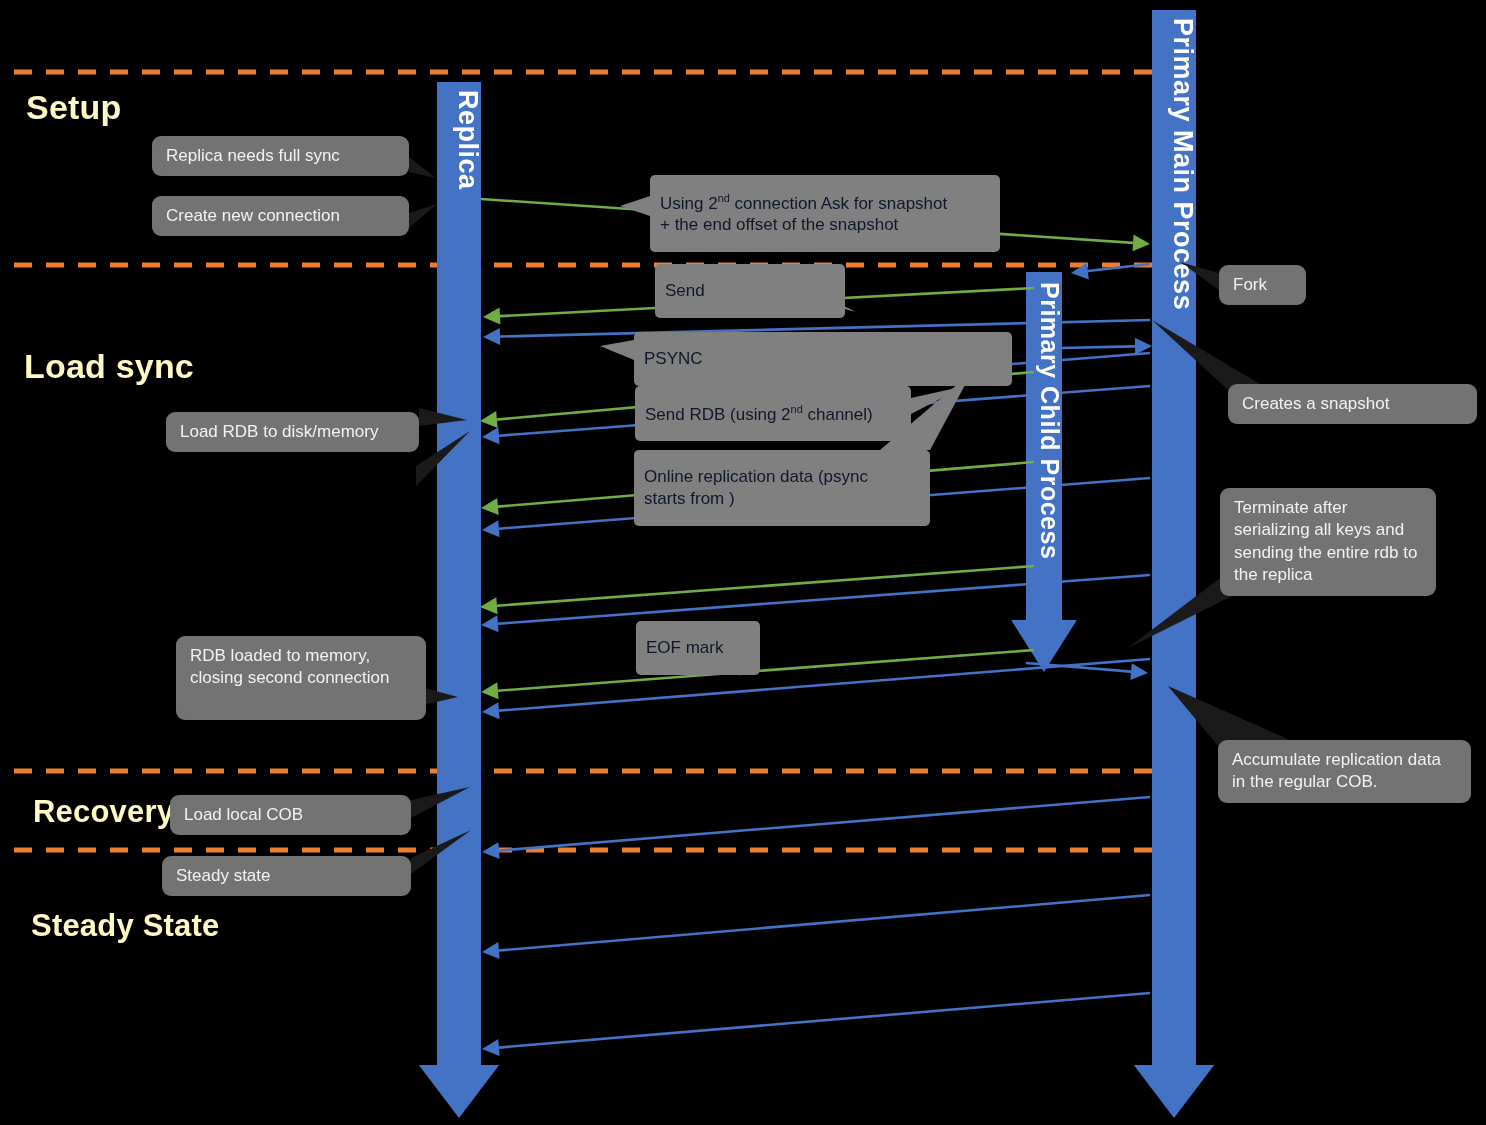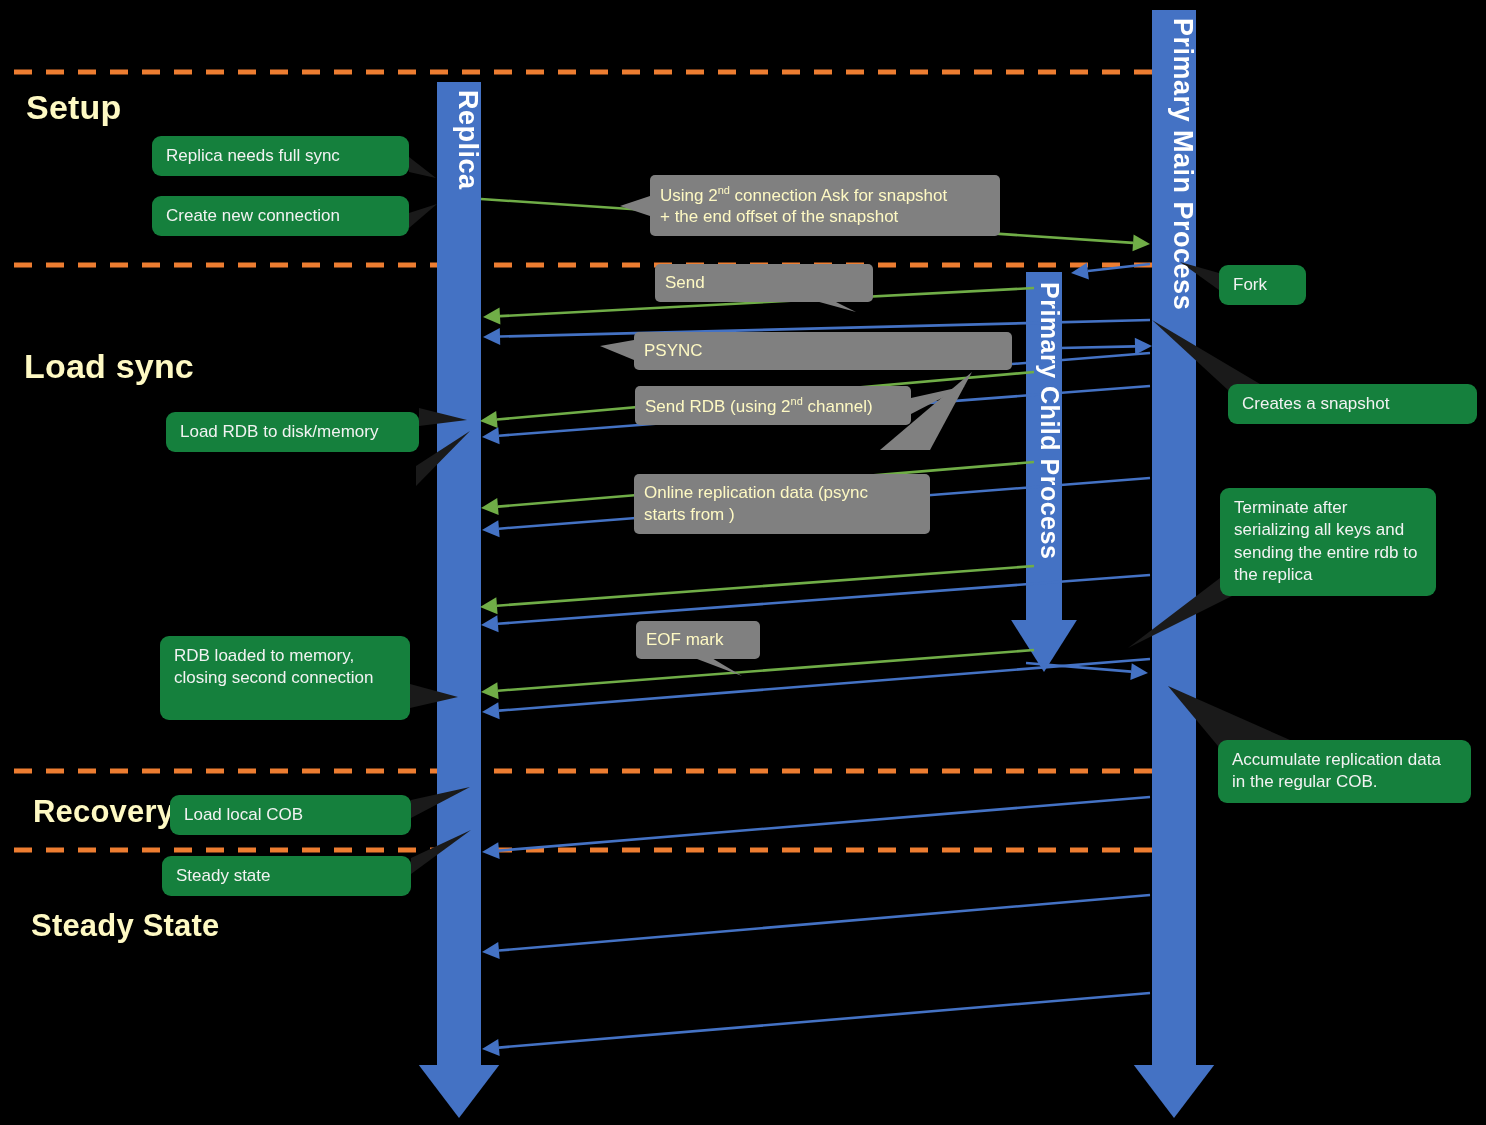--- a/index.html
+++ b/index.html
@@ -18,37 +18,37 @@
     color:#fef9c3;
     font-weight:bold;
     letter-spacing:.2px;
     white-space:nowrap;
     z-index:6;
   }
 
   
   .callout{
     position:absolute;
-    background:#15803d;
+    background:#737373;
     color:#F2F2F2;
     border-radius:9px;
     padding:9px 14px;
     font-size:17px;
     line-height:1.32;
     z-index:7;
     box-sizing:border-box;
   }
 
   
   .msglabel{
     position:absolute;
     background:#808080;
-    color:#fef9c3;
+    color:#0f172a;
     border-radius:5px;
-    padding:8px 10px;
+    padding:16px 10px;
     font-size:17px;
     line-height:1.28;
     z-index:7;
     white-space:pre-line;
     box-sizing:border-box;
   }
   .msglabel sup{font-size:11px;vertical-align:super;}
 
   
   .lane-title{
@@ -173,30 +173,30 @@
       <polygon points="911,398 965,386 911,414" fill="#808080"></polygon>
       <polygon points="880,450 972,372 930,450" fill="#808080"></polygon>
       <polygon points="700,651 742,676 676,651" fill="#808080"></polygon>
     </svg>
 <div class="lane-title" style="left: 435px; top: 90px; width: 48px;">Replica</div>
     <div class="lane-title" style="left: 1150px; top: 18px; width: 48px;">Primary Main Process</div>
     <div class="lane-title child" style="left: 1024px; top: 282px; width: 40px;">Primary Child Process</div>
     <div class="callout" style="left: 152px; top: 136px; width: 257px; min-height: 38px;">Replica needs full sync</div>
     <div class="callout" style="left: 152px; top: 196px; width: 257px; min-height: 38px;">Create new connection</div>
     <div class="callout" style="left: 166px; top: 412px; width: 253px; min-height: 38px;">Load RDB to disk/memory</div>
-    <div class="callout" style="left: 160px; top: 636px; width: 250px; min-height: 84px;">RDB loaded to memory, closing second connection</div>
+    <div class="callout" style="left: 176px; top: 636px; width: 250px; min-height: 84px;">RDB loaded to memory, closing second connection</div>
     <div class="callout" style="left: 170px; top: 795px; width: 241px; min-height: 34px;">Load local COB</div>
     <div class="callout" style="left: 162px; top: 856px; width: 249px; min-height: 36px;">Steady state</div>
     <div class="callout" style="left: 1219px; top: 265px; width: 87px; min-height: 34px;">Fork</div>
     <div class="callout" style="left: 1228px; top: 384px; width: 249px; min-height: 38px;">Creates a snapshot</div>
     <div class="callout" style="left: 1220px; top: 488px; width: 216px; min-height: 90px;">Terminate after serializing all keys and sending the entire rdb to the replica</div>
     <div class="callout" style="left: 1218px; top: 740px; width: 253px; min-height: 62px;">Accumulate replication data in the regular COB.</div>
     <div class="msglabel" style="left: 650px; top: 175px; width: 350px; min-height: 54px;">Using 2<sup>nd</sup> connection Ask for snapshot<br>+ the end offset of the snapshot</div>
-    <div class="msglabel" style="left: 655px; top: 264px; width: 218px; min-height: 30px;">Send <end-rdb-offset></end-rdb-offset></div>
+    <div class="msglabel" style="left: 655px; top: 264px; width: 190px; min-height: 30px;">Send <end-rdb-offset></end-rdb-offset></div>
     <div class="msglabel" style="left: 634px; top: 332px; width: 378px; min-height: 30px;">PSYNC <primary repl-id=""> <end-rdb-offset></end-rdb-offset></primary></div>
     <div class="msglabel" style="left: 635px; top: 386px; width: 276px; min-height: 30px;">Send RDB (using 2<sup>nd</sup> channel)</div>
-    <div class="msglabel" style="left: 634px; top: 450px; width: 296px; min-height: 54px; margin-top: 24px;">Online replication data (psync<br>starts from <end-rdb-offset>)</end-rdb-offset></div>
+    <div class="msglabel" style="left: 634px; top: 450px; width: 296px; min-height: 54px;">Online replication data (psync<br>starts from <end-rdb-offset>)</end-rdb-offset></div>
     <div class="msglabel" style="left: 636px; top: 621px; width: 124px; min-height: 30px;">EOF mark</div>
     <div class="phase" style="left: 26px; top: 88px; font-size: 34px;">Setup</div>
     <div class="phase" style="left: 24px; top: 347px; font-size: 34px;">Load sync</div>
     <div class="phase" style="left: 33px; top: 794px; font-size: 31px;">Recovery</div>
     <div class="phase" style="left: 31px; top: 908px; font-size: 31px;">Steady State</div>
   </div>
 
 </body></html>

